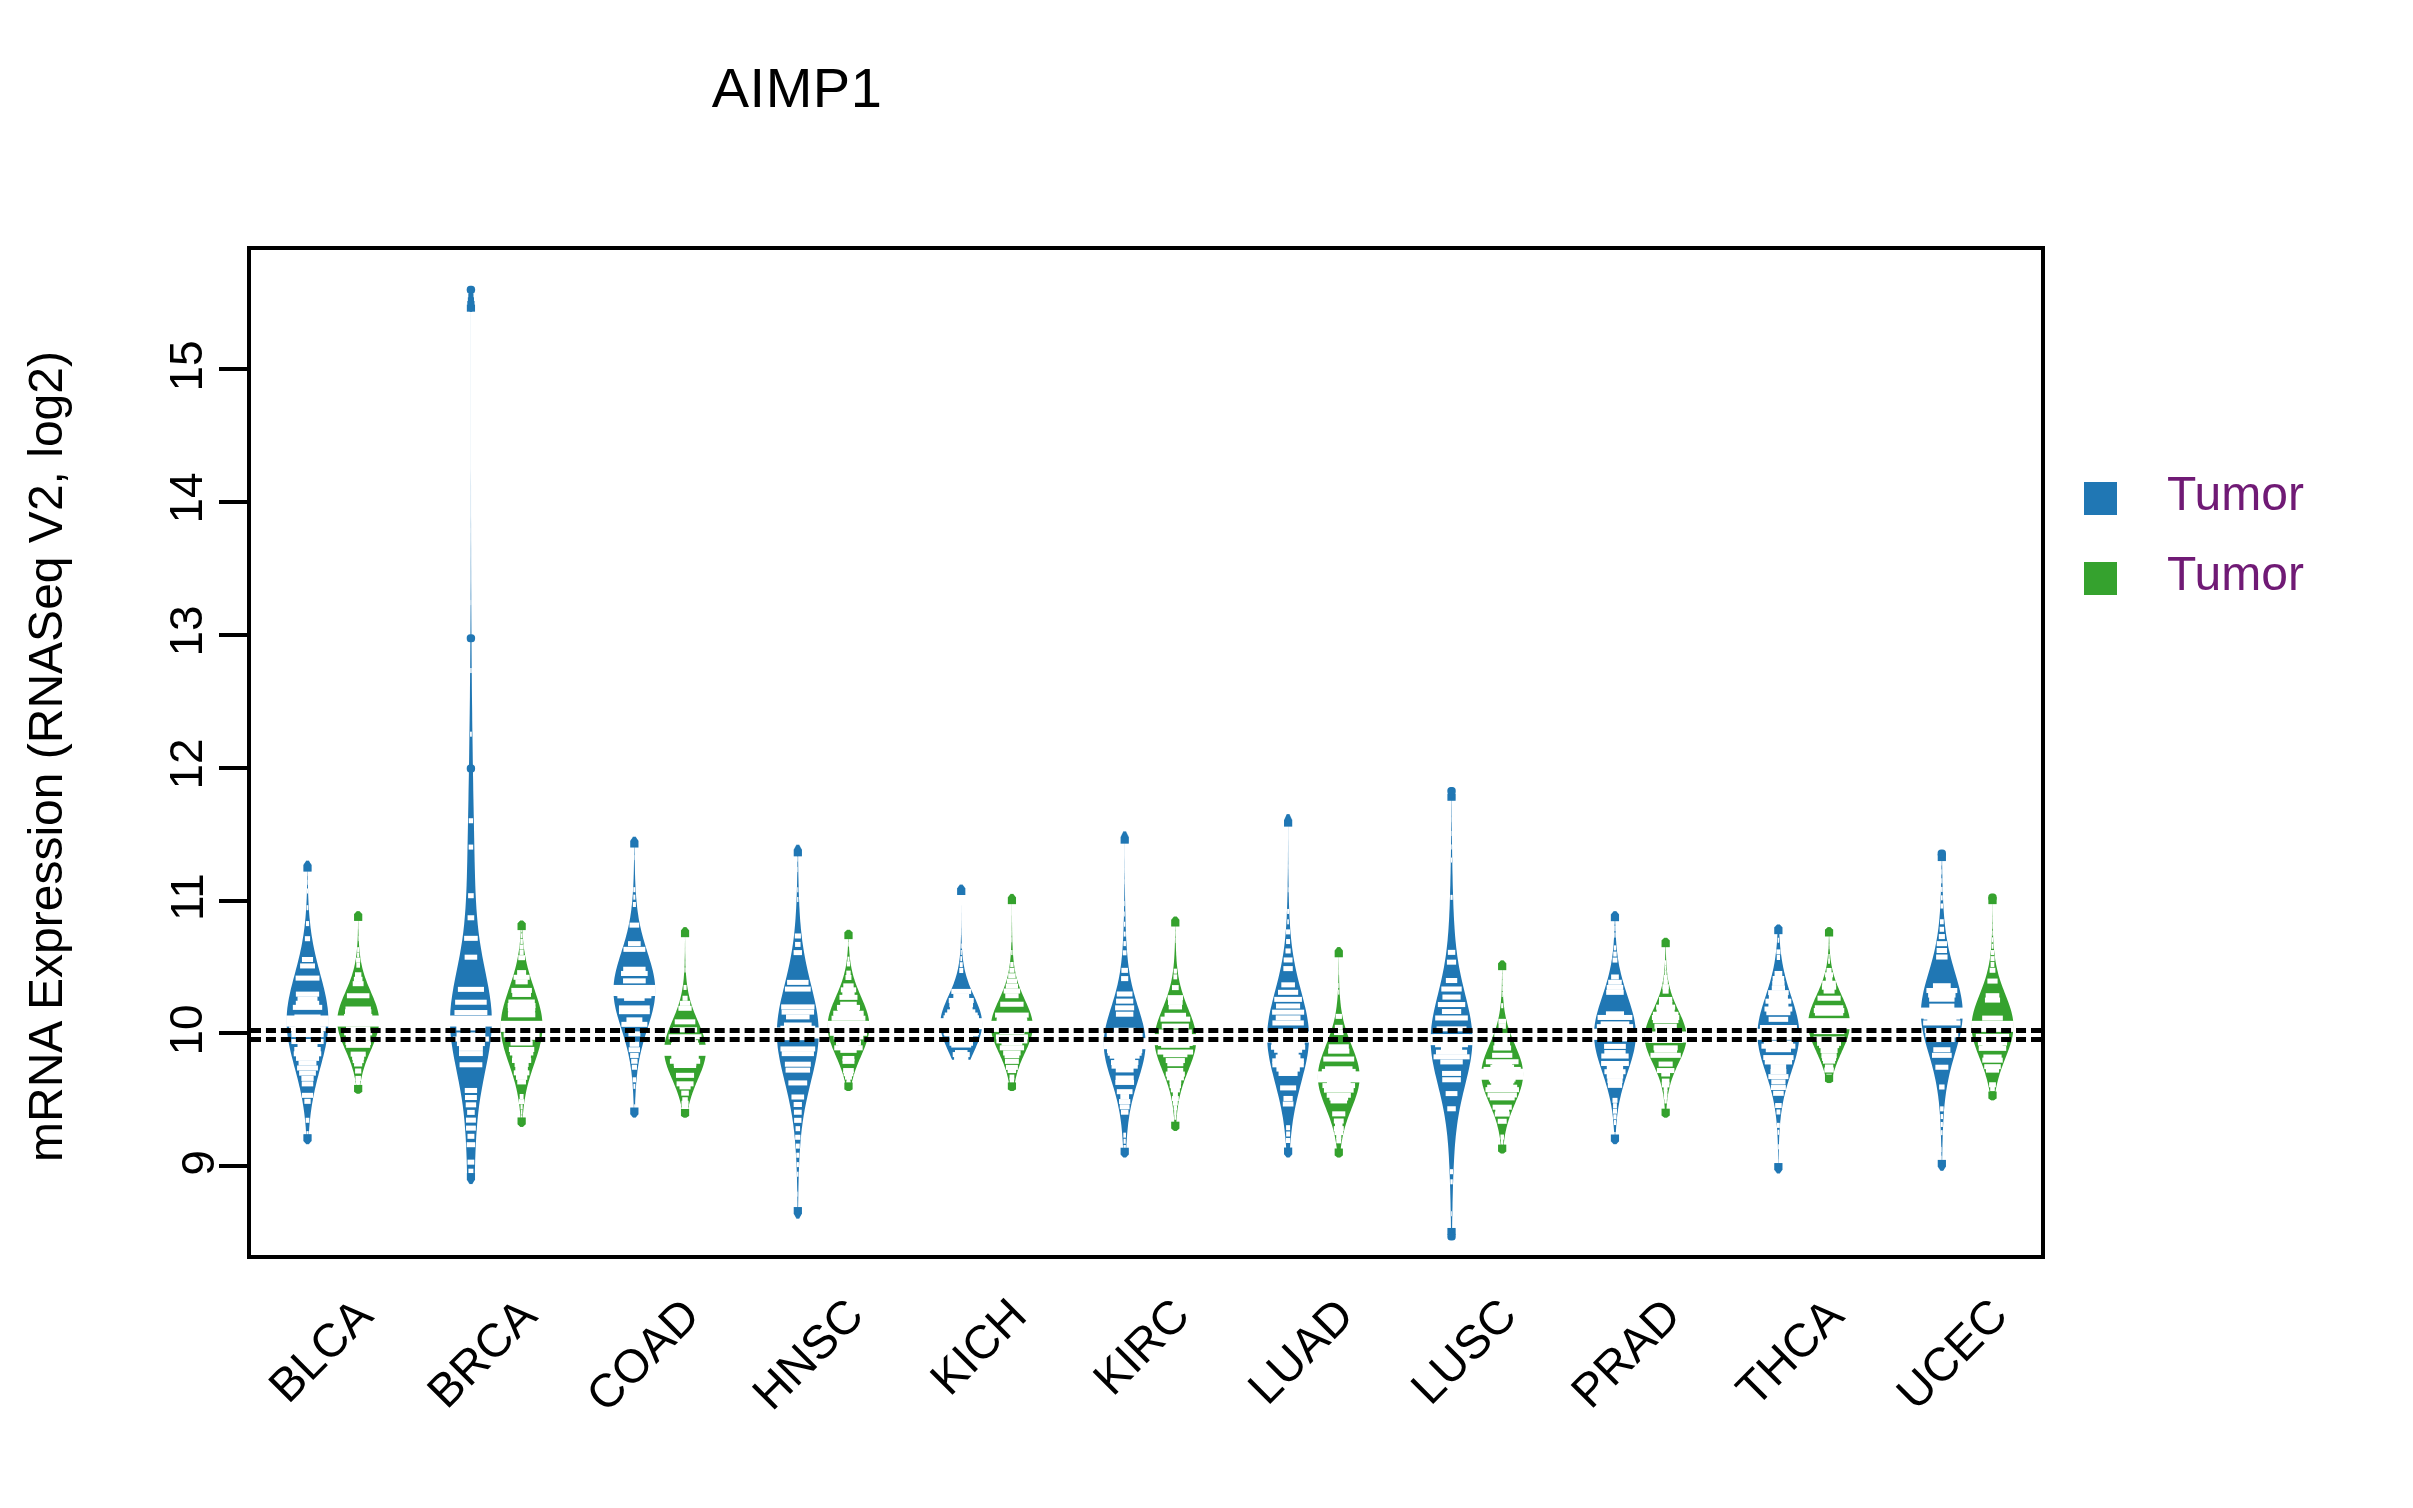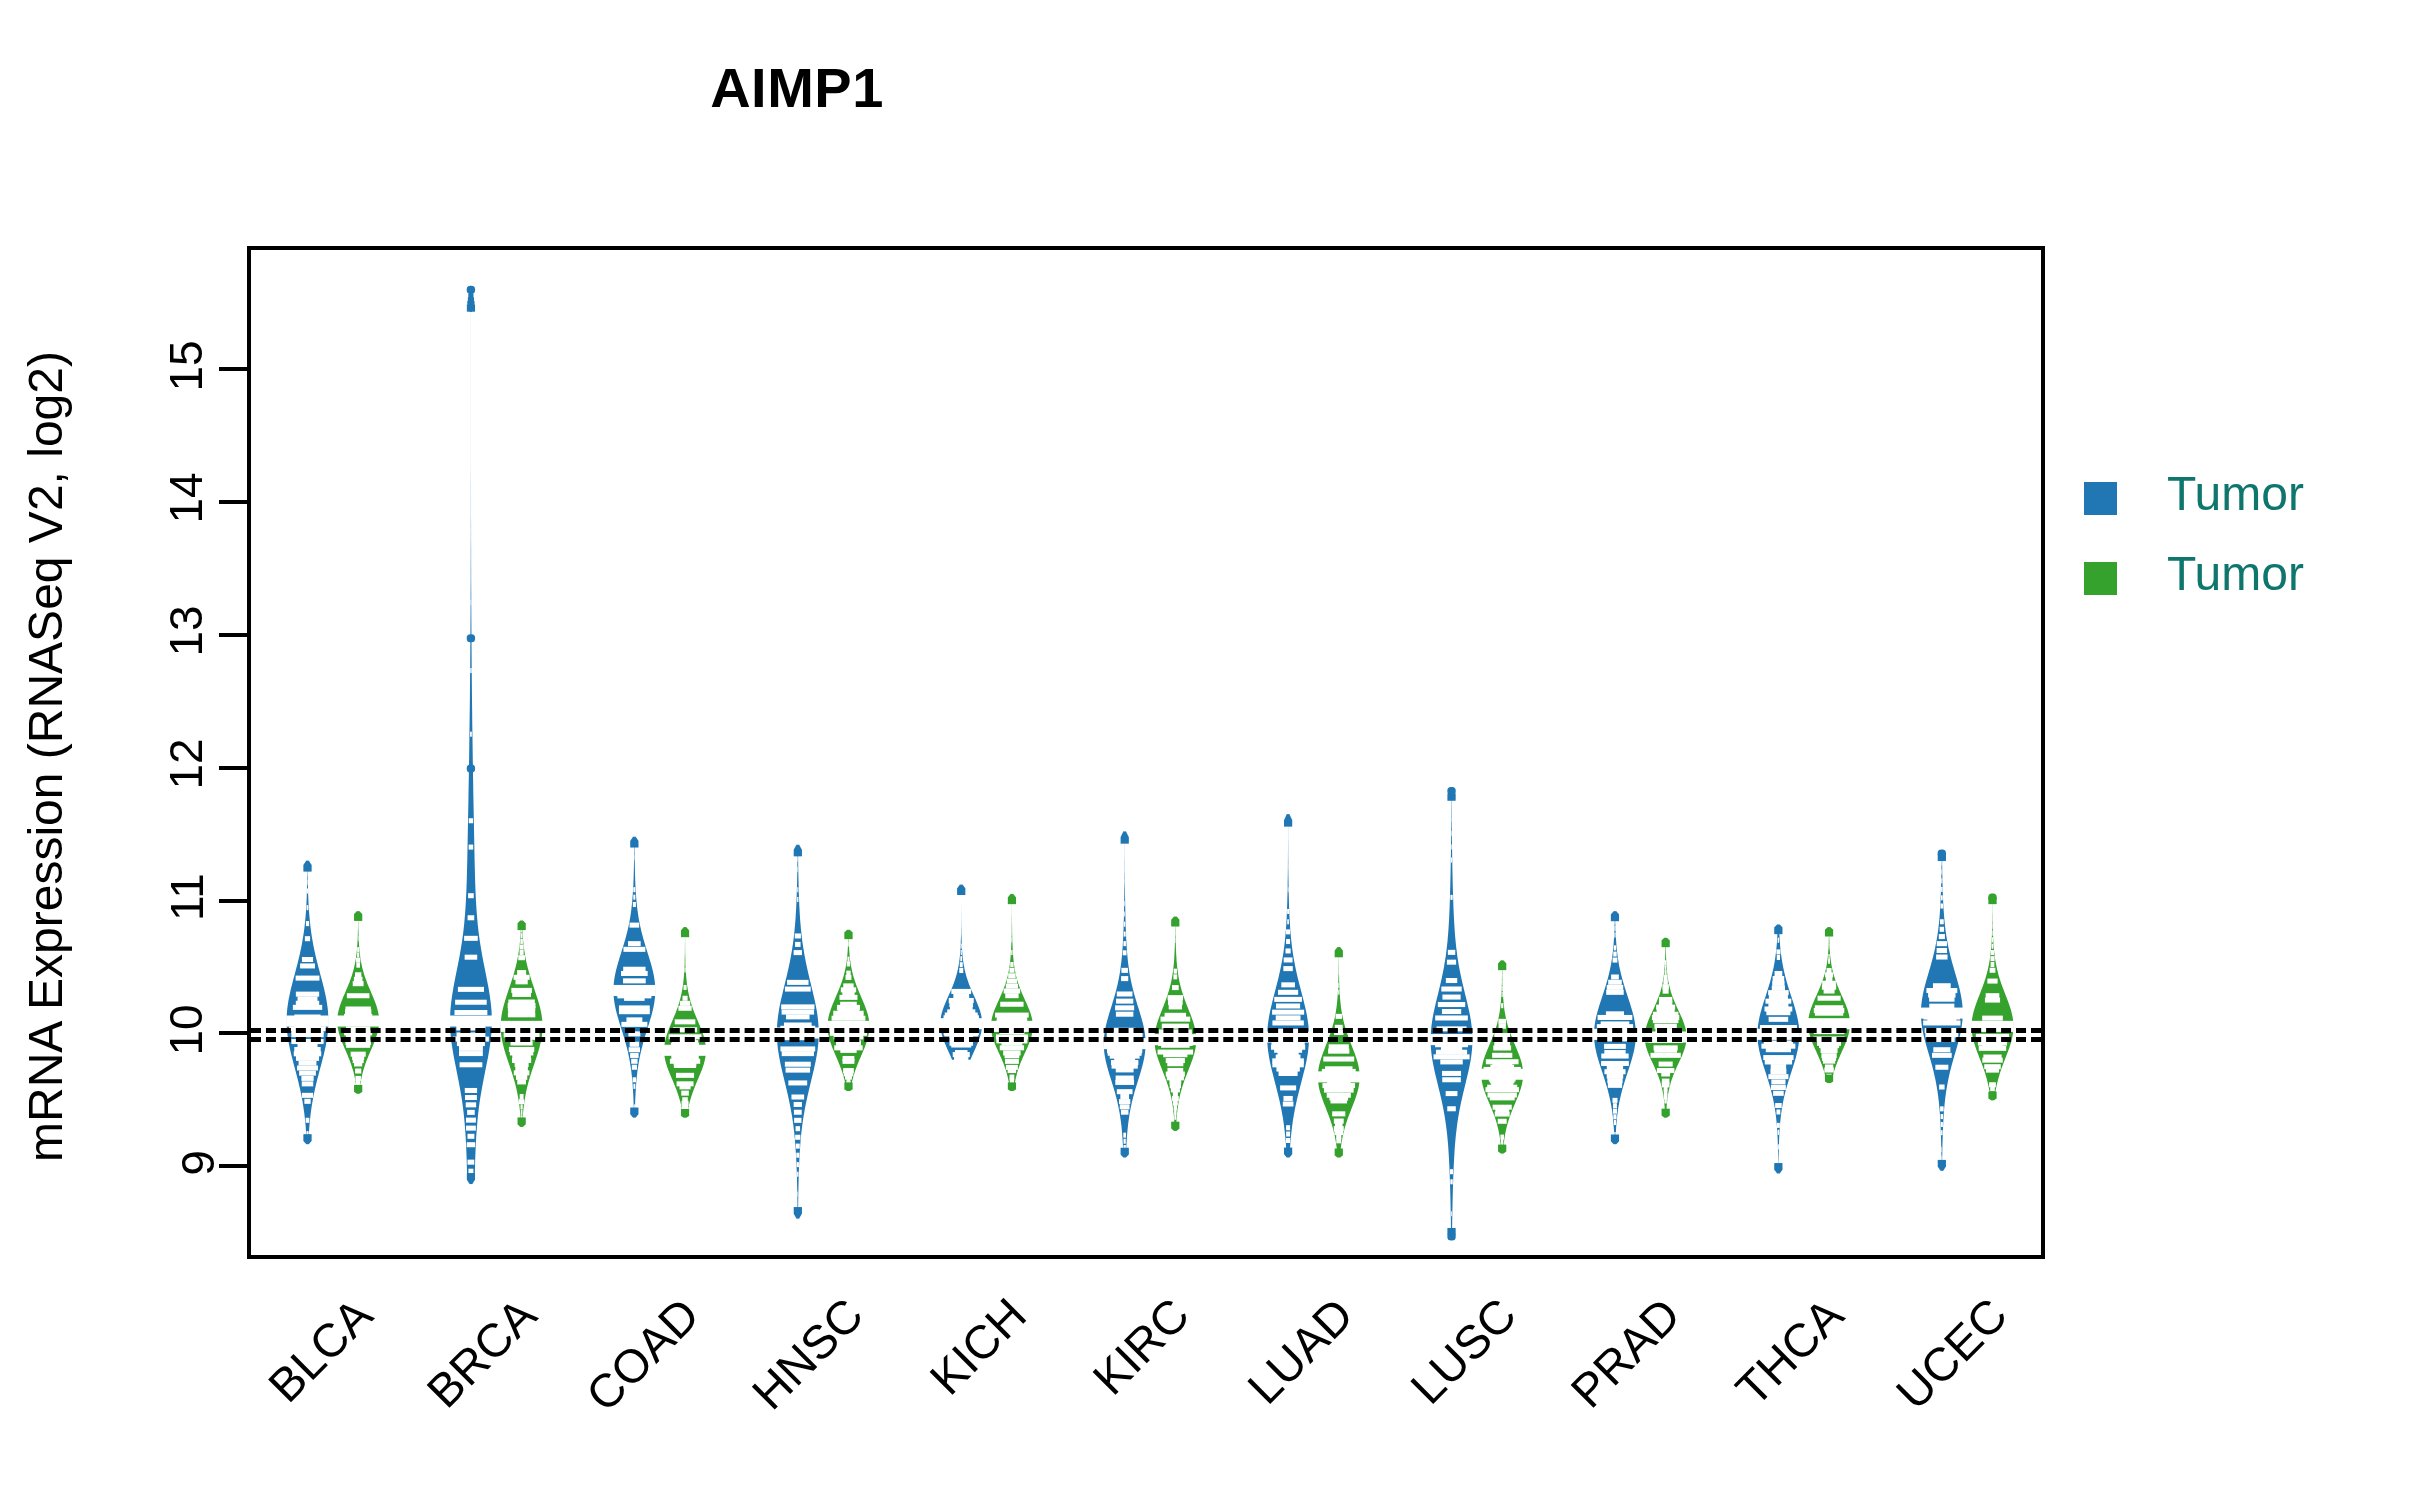--- a/index.html
+++ b/index.html
@@ -2,21 +2,21 @@
 <html style="font-size:8px"><head>
 <meta charset="utf-8">
 <style>
   html,body{margin:0;padding:0;background:#ffffff;}
   body{width:2413px;height:1508px;font-family:"Liberation Sans",sans-serif;overflow:hidden;position:relative;}
   #root{position:absolute;inset:0;background:#fff;}
 
   
   #title{
     position:absolute;left:0;top:55px;width:1594px;
-    text-align:center;font-size:56px;font-weight:bold;color:#000;
+    text-align:center;font-size:56px;font-weight:normal;color:#000;
     letter-spacing:0.5px;
   }
 
   
   #ylab{
     position:absolute;
     left:-432px; top:729px;
     width:955px;
     transform:rotate(-90deg);
     text-align:center;
@@ -50,21 +50,21 @@
   
   .refline{
     position:absolute;left:0;width:100%;height:0;
     border-top:5.5px dashed #000;
   }
 
   
   #legend{position:absolute;left:2084px;top:473px;}
   .lgrow{position:relative;height:80px;}
   .lgsw{position:absolute;left:0;top:9px;width:33px;height:33px;}
-  .lgtx{position:absolute;left:83px;top:-7px;font-size:48px;color:#0f766e;white-space:nowrap;}
+  .lgtx{position:absolute;left:83px;top:-7px;font-size:48px;color:#701a75;white-space:nowrap;}
   .beansvg{display:block;}
 </style>
 </head>
 <body>
 
 <div id="root">
 
   <div id="title">AIMP1</div>
 
   <div id="ylab">mRNA Expression (RNASeq V2, log2)</div>

